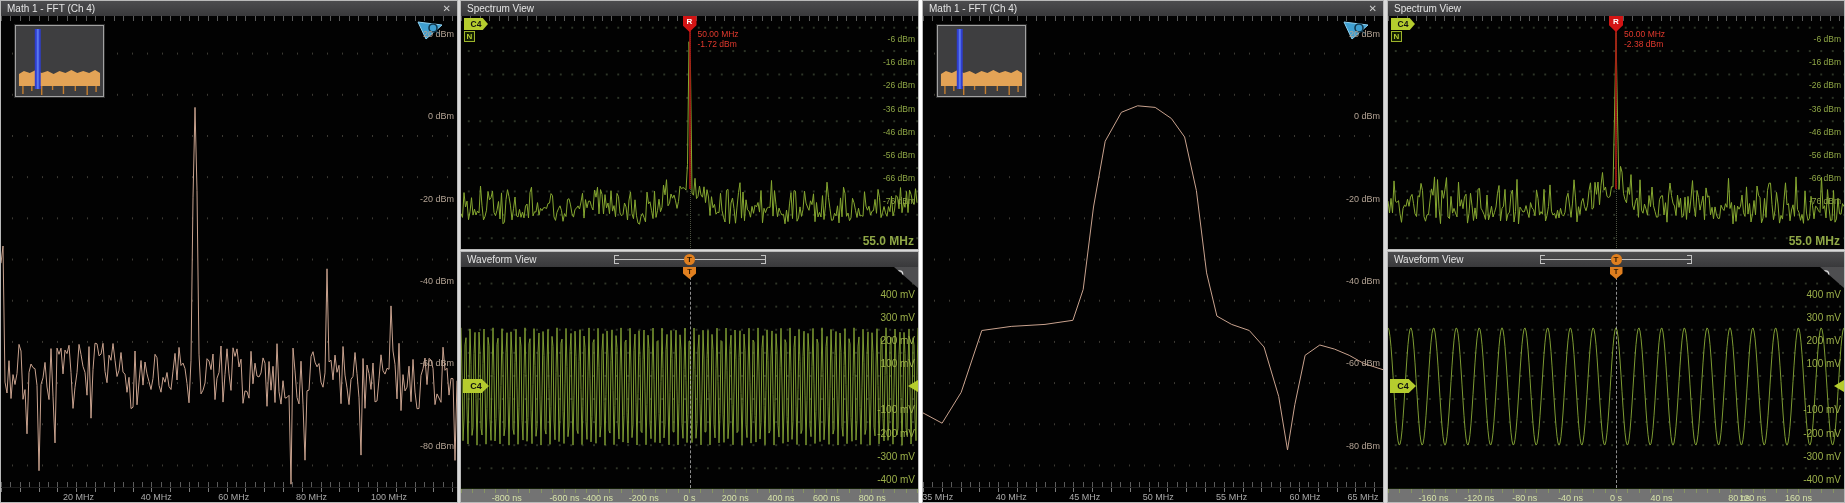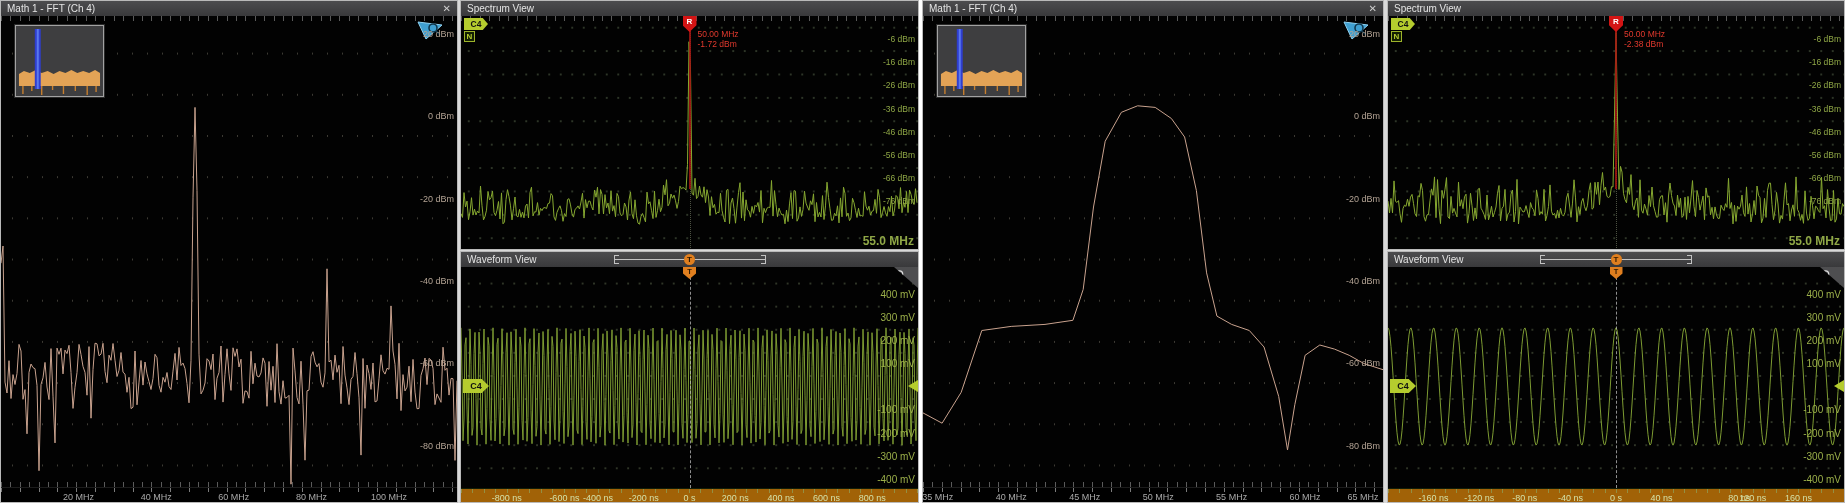--- a/index.html
+++ b/index.html
@@ -88,21 +88,21 @@
 
   .badge-c4wave { position:absolute; left:2px; top:112px; width:26px; height:14px; background:#b5cc2e; color:#111;
      font-size:9px; font-weight:bold; line-height:14px; text-align:center;
      clip-path:polygon(0 0,72% 0,100% 50%,72% 100%,0 100%); }
   .zero-arrow { position:absolute; right:0; top:113px; width:0; height:0;
      border-top:6px solid transparent; border-bottom:6px solid transparent; border-right:10px solid #b5cc2e; }
   .zoomcorner { position:absolute; right:0; top:0; width:24px; height:21px; background:#4e4e50;
      clip-path:polygon(0 0,100% 0,100% 100%); }
   .zoomcorner svg { position:absolute; right:2px; top:2px; }
 
-  .time-axis { position:relative; height:16px; background:#a16207; border-top:1px solid #121d06; }
+  .time-axis { position:relative; height:16px; background:#737373; border-top:1px solid #121d06; }
   .time-axis .ticks { position:absolute; top:0; left:0; right:0; height:4px; opacity:.7;
      background:repeating-linear-gradient(90deg,#8fa35c 0 1px,transparent 1px 11.4px); }
   .time-axis .tick-label { top:4px; color:#d5e1a8; font-size:9px; }
 </style>
 </head>
 <body>
 
 <div class="screen">
 
   <div class="group group-l">

